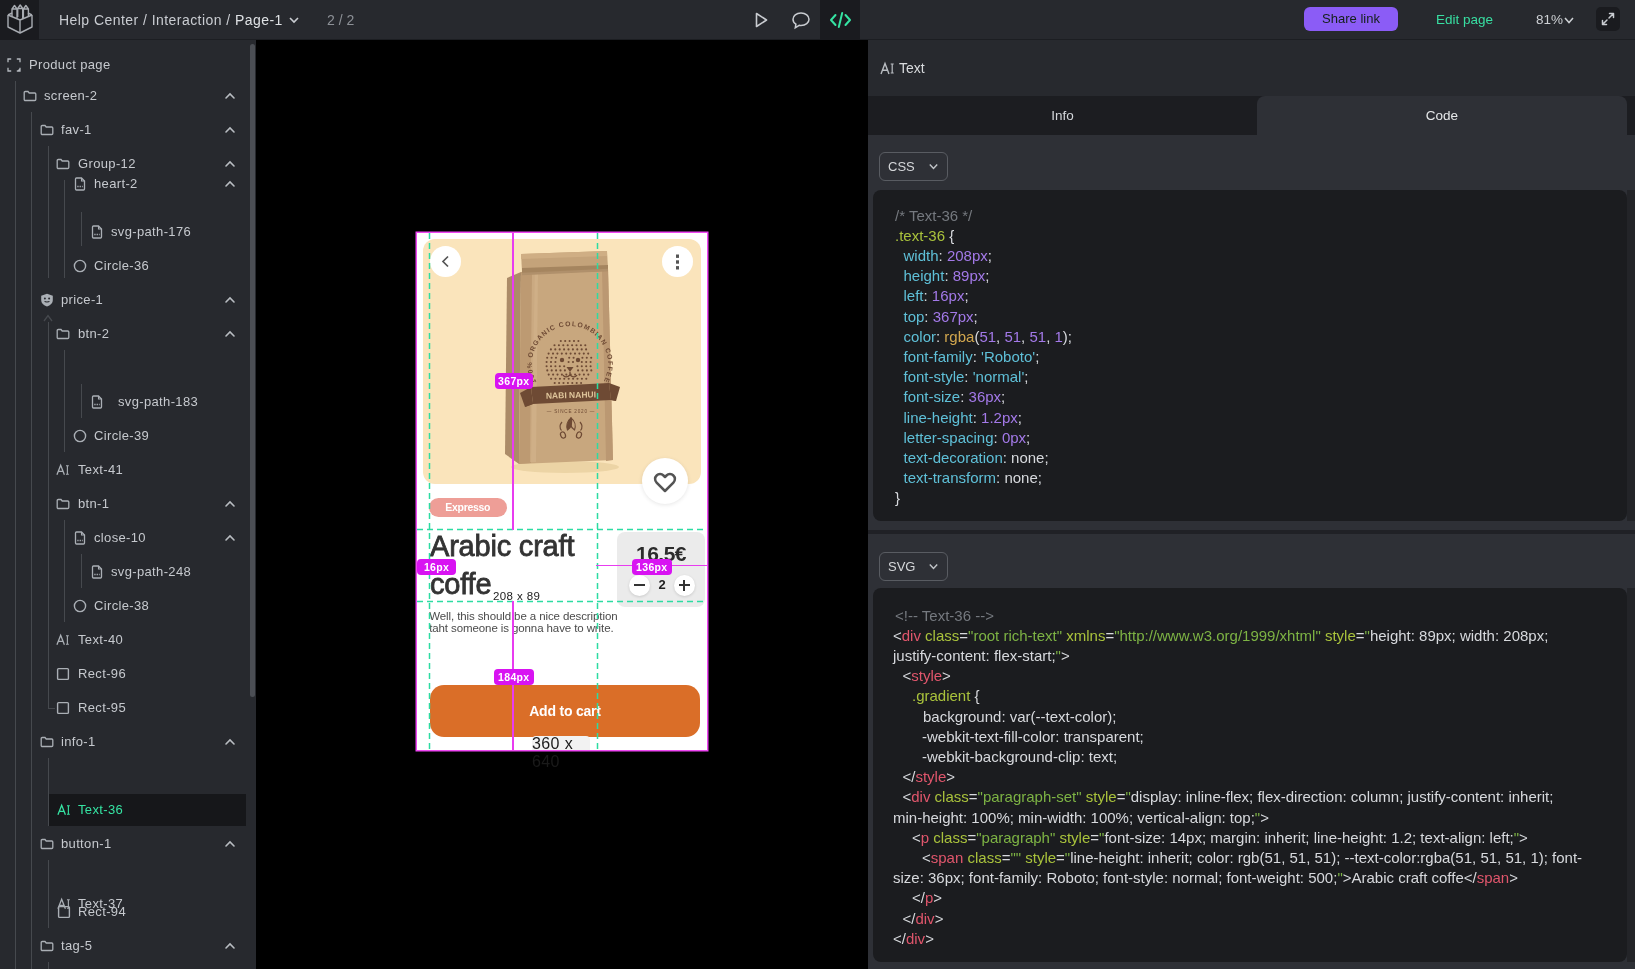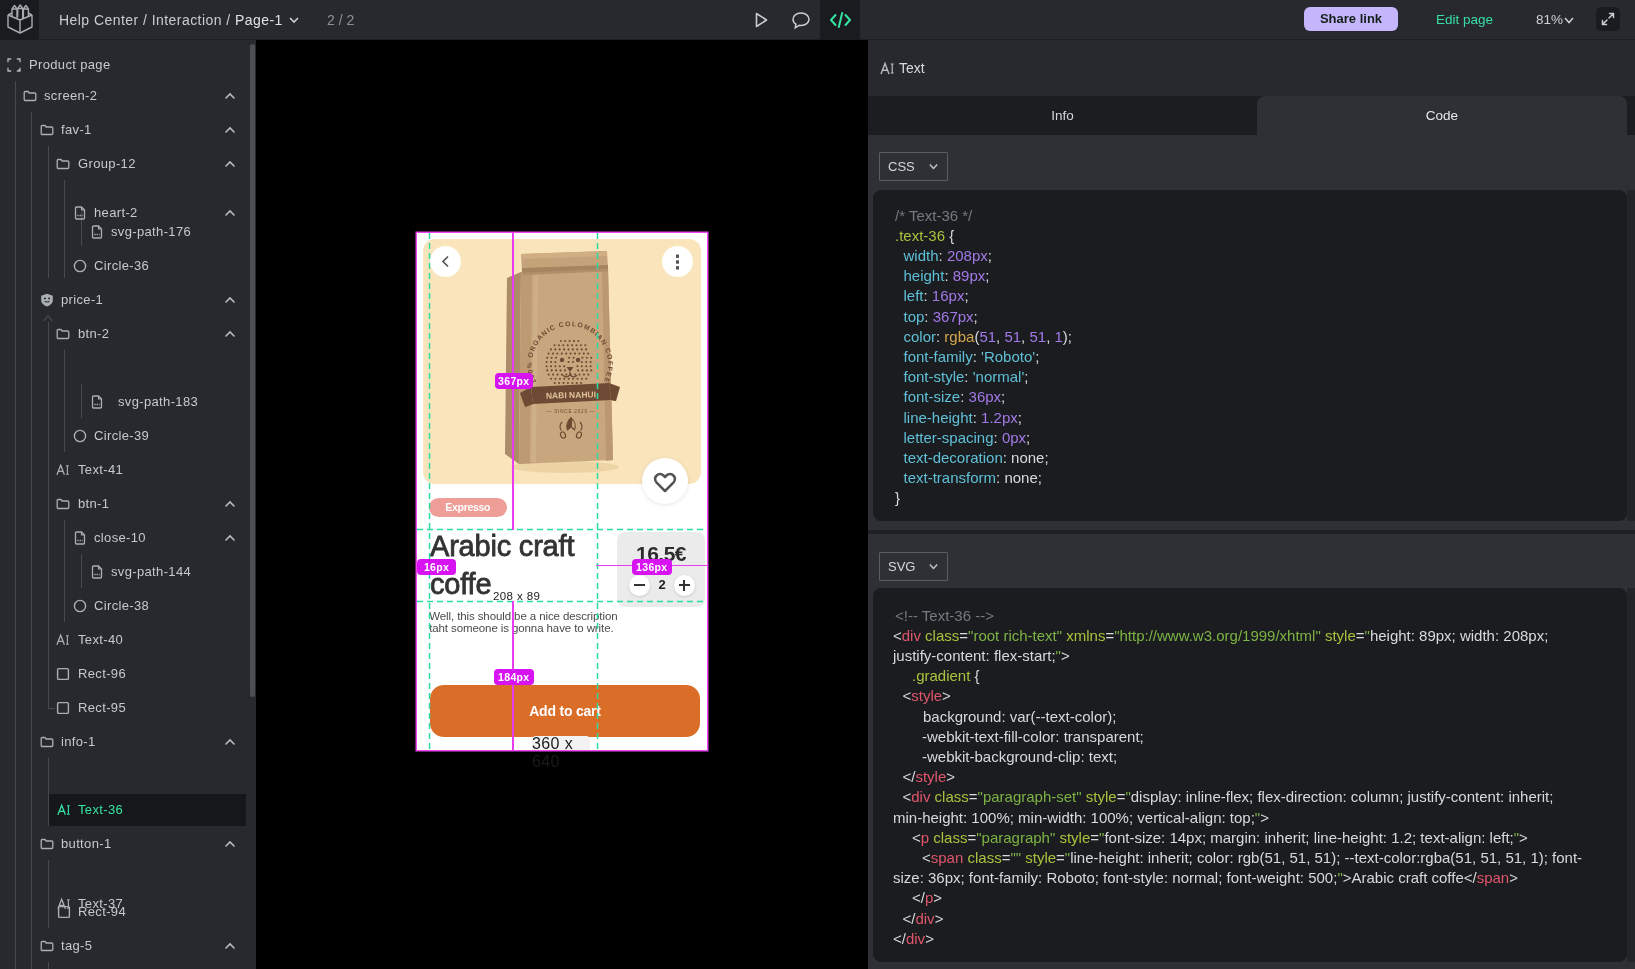--- a/index.html
+++ b/index.html
@@ -7,21 +7,21 @@
 #app{position:relative;width:1635px;height:969px}
 .abs{position:absolute}
 
 #topbar{position:absolute;left:0;top:0;width:1635px;height:40px;background:#27292e;border-bottom:1px solid #1c1e22}
 #logo{position:absolute;left:0;top:0;width:39px;height:40px;background:#1a1b1f}
 .crumb{position:absolute;left:59px;top:0;height:40px;line-height:40px;font-size:14px;color:#c9ccd1;letter-spacing:.45px}
 .crumb b{color:#dfe2e5;font-weight:normal}
 #cnt{position:absolute;left:327px;top:0;height:40px;line-height:40px;font-size:14px;color:#8d9197}
 .tbtn{position:absolute;top:0;width:40px;height:40px;display:flex;align-items:center;justify-content:center}
 #codebtn{background:#1a1b1f}
-#share{position:absolute;left:1304px;top:7px;width:94px;height:24px;border-radius:6px;background:#c4b5fd;color:#132019;font-size:13px;font-weight:bold;text-align:center;line-height:24px}
+#share{position:absolute;left:1304px;top:7px;width:94px;height:24px;border-radius:6px;background:#8b5cf6;color:#132019;font-size:13px;font-weight:normal;text-align:center;line-height:24px}
 #editpage{position:absolute;left:1436px;top:0;height:40px;line-height:40px;font-size:13.5px;color:#38dfa2}
 #zoom{position:absolute;left:1536px;top:0;height:40px;line-height:40px;font-size:13.5px;color:#cdd0d4}
 #expand{position:absolute;left:1596px;top:7px;width:24px;height:24px;border-radius:5px;background:#1a1b1f;display:flex;align-items:center;justify-content:center}
 
 #sidebar{position:absolute;left:0;top:40px;width:256px;height:929px;background:#27292e;overflow:hidden}
 .trow{position:absolute;left:0;width:256px;height:32px}
 .trow .lbl{position:absolute;top:0;height:32px;line-height:32px;font-size:13px;color:#c6c9ce;letter-spacing:.35px;white-space:nowrap}
 .trow .ico{position:absolute;top:9px;width:14px;height:14px}
 .trow .chev{position:absolute;left:224px;top:10px;width:12px;height:12px}
 .sel::before{content:"";position:absolute;left:49px;top:0;width:197px;height:32px;background:#16171a}
@@ -29,21 +29,21 @@
 .guide{position:absolute;width:1px;background:#46494e}
 #sscroll{position:absolute;left:250px;top:4px;width:5px;height:653px;border-radius:3px;background:#4b4e54}
 
 #canvas{position:absolute;left:256px;top:40px;width:612px;height:929px;background:#000}
 
 #rpanel{position:absolute;left:868px;top:40px;width:767px;height:929px;background:#2e3036}
 #rphead{position:absolute;left:0;top:0;width:767px;height:56px;background:#27292e}
 #tabbar{position:absolute;left:0;top:56px;width:767px;height:39px;background:#1c1d21}
 #tabinfo{position:absolute;left:0;top:56px;width:389px;height:39px;line-height:39px;text-align:center;font-size:13.5px;color:#d3d6da}
 #tabcode{position:absolute;left:389px;top:56px;width:370px;height:39px;line-height:39px;text-align:center;font-size:13.5px;color:#e6e8ea;background:#2e3036;border-radius:8px 8px 0 0}
-.dd{position:absolute;left:11px;width:69px;height:29px;border:1px solid #595c62;border-radius:1px;font-size:13px;color:#d5d7da;line-height:27px;padding-left:8px}
+.dd{position:absolute;left:11px;width:69px;height:29px;border:1px solid #595c62;border-radius:6px;font-size:13px;color:#d5d7da;line-height:27px;padding-left:8px}
 .dd svg{position:absolute;right:8px;top:9px}
 .codeblock{position:absolute;left:5px;width:754px;background:#1b1c1f;border-radius:8px;font-size:15px;color:#d7d9dd;letter-spacing:0}
 .cl{height:20.2px;line-height:20.2px;white-space:pre}
 .c-com{color:#75797f}.c-lime{color:#a9c23c}.c-cyan{color:#5fc0d8}.c-vio{color:#a379e8}
 .c-yel{color:#d2a74e}.c-red{color:#e0566c}.c-grn{color:#7db344}.c-w{color:#d7d9dd}
 #divider{position:absolute;left:0;top:490px;width:767px;height:4px;background:#202126}
 #rscroll1{position:absolute;left:759px;top:150px;width:8px;height:331px;background:#232428}
 .mlabel{position:absolute;height:16px;border-radius:4px;background:#d813f2;color:#fff;font-size:10.5px;font-weight:bold;text-align:center;line-height:16px;letter-spacing:.3px}
 #rscroll2{position:absolute;left:759px;top:548px;width:8px;height:374px;background:#232428}
 </style>
@@ -328,21 +328,21 @@
       </div>
 <div class="trow" style="top:108px">
         <svg class="ico" style="left:56px" width="14" height="14" viewBox="0 0 14 14" fill="none" stroke="#aaafb5" stroke-width="1.3">
           <path d="M1.2 3.6 C1.2 3 1.7 2.5 2.3 2.5 L5 2.5 L6.2 4 L11.7 4 C12.3 4 12.8 4.5 12.8 5.1 L12.8 10.4 C12.8 11 12.3 11.5 11.7 11.5 L2.3 11.5 C1.7 11.5 1.2 11 1.2 10.4 Z"></path>
         </svg>
         <span class="lbl" style="left:78px">Group-12</span>
         <svg class="chev" width="12" height="12" viewBox="0 0 12 12" fill="none" stroke="#b9bdc2" stroke-width="1.6" stroke-linecap="round">
           <path d="M2 8 L6 4 L10 8"></path>
         </svg>
       </div>
-<div class="trow" style="top:157px">
+<div class="trow" style="top:128px">
         <svg class="ico" style="left:73px" width="14" height="14" viewBox="0 0 14 14" fill="none" stroke="#aaafb5" stroke-width="1.3">
           <path d="M2.5 2 C2.5 1.4 3 1 3.5 1 L8.5 1 L11.5 4 L11.5 12 C11.5 12.6 11 13 10.5 13 L3.5 13 C3 13 2.5 12.6 2.5 12 Z"></path>
           <path d="M8.5 1 L8.5 4 L11.5 4" stroke-width="1.1"></path>
           <path d="M4.3 9.5 L9.7 9.5" stroke-width="1.6" stroke-dasharray="1.3 1"></path>
         </svg>
         <span class="lbl" style="left:94px">heart-2</span>
         <svg class="chev" width="12" height="12" viewBox="0 0 12 12" fill="none" stroke="#b9bdc2" stroke-width="1.6" stroke-linecap="round">
           <path d="M2 8 L6 4 L10 8"></path>
         </svg>
       </div>
@@ -421,21 +421,21 @@
         <svg class="chev" width="12" height="12" viewBox="0 0 12 12" fill="none" stroke="#b9bdc2" stroke-width="1.6" stroke-linecap="round">
           <path d="M2 8 L6 4 L10 8"></path>
         </svg>
       </div>
 <div class="trow" style="top:516px">
         <svg class="ico" style="left:90px" width="14" height="14" viewBox="0 0 14 14" fill="none" stroke="#aaafb5" stroke-width="1.3">
           <path d="M2.5 2 C2.5 1.4 3 1 3.5 1 L8.5 1 L11.5 4 L11.5 12 C11.5 12.6 11 13 10.5 13 L3.5 13 C3 13 2.5 12.6 2.5 12 Z"></path>
           <path d="M8.5 1 L8.5 4 L11.5 4" stroke-width="1.1"></path>
           <path d="M4.3 9.5 L9.7 9.5" stroke-width="1.6" stroke-dasharray="1.3 1"></path>
         </svg>
-        <span class="lbl" style="left:111px">svg-path-144</span>
+        <span class="lbl" style="left:111px">svg-path-248</span>
       </div>
 <div class="trow" style="top:550px">
         <svg class="ico" style="left:73px" width="14" height="14" viewBox="0 0 14 14" fill="none" stroke="#aaafb5" stroke-width="1.4">
           <circle cx="7" cy="7" r="5.6"></circle>
         </svg>
         <span class="lbl" style="left:94px">Circle-38</span>
       </div>
 <div class="trow" style="top:584px">
         <svg class="ico" style="left:56px" width="15" height="14" viewBox="0 0 15 14" fill="none" stroke="#aaafb5" stroke-width="1.4">
           <path d="M1 12 L5 2 L9 12 M2.6 8.5 L7.4 8.5"></path>
@@ -536,22 +536,22 @@
 <div class="cl" style="padding-left:0px"><span class="c-w">}</span></div>
 </div>
 <div id="divider"></div>
 <div class="dd" style="top:512px">SVG<svg width="11" height="9" viewBox="0 0 11 9" fill="none" stroke="#c2c5c9" stroke-width="1.4">
           <path d="M1.8 2.5 L5.5 6.5 L9.2 2.5"></path>
         </svg></div>
 <div class="codeblock" style="top:548px;height:374px;padding:17.7px 10px 0 20px">
 <div class="cl" style="padding-left:2px"><span class="c-com">&lt;!-- Text-36 --&gt;</span></div>
 <div class="cl" style="padding-left:0px"><span class="c-w">&lt;</span><span class="c-red">div </span><span class="c-lime">class</span><span class="c-w">=</span><span class="c-grn">"root rich-text" </span><span class="c-lime">xmlns</span><span class="c-w">=</span><span class="c-grn">"http://www.w3.org/1999/xhtml" </span><span class="c-lime">style</span><span class="c-w">=</span><span class="c-grn">"</span><span class="c-w">height: 89px; width: 208px;</span></div>
 <div class="cl" style="padding-left:0px"><span class="c-w">justify-content: flex-start;</span><span class="c-grn">"</span><span class="c-w">&gt;</span></div>
+<div class="cl" style="padding-left:9.5px"><span class="c-w">&lt;</span><span class="c-red">style</span><span class="c-w">&gt;</span></div>
 <div class="cl" style="padding-left:19px"><span class="c-lime">.gradient</span><span class="c-w"> {</span></div>
-<div class="cl" style="padding-left:9.5px"><span class="c-w">&lt;</span><span class="c-red">style</span><span class="c-w">&gt;</span></div>
 <div class="cl" style="padding-left:30px"><span class="c-w">background: var(--text-color);</span></div>
 <div class="cl" style="padding-left:29px"><span class="c-w">-webkit-text-fill-color: transparent;</span></div>
 <div class="cl" style="padding-left:29px"><span class="c-w">-webkit-background-clip: text;</span></div>
 <div class="cl" style="padding-left:9.5px"><span class="c-w">&lt;/</span><span class="c-red">style</span><span class="c-w">&gt;</span></div>
 <div class="cl" style="padding-left:9.5px"><span class="c-w">&lt;</span><span class="c-red">div </span><span class="c-lime">class</span><span class="c-w">=</span><span class="c-grn">"paragraph-set" </span><span class="c-lime">style</span><span class="c-w">=</span><span class="c-grn">"</span><span class="c-w">display: inline-flex; flex-direction: column; justify-content: inherit;</span></div>
 <div class="cl" style="padding-left:0px"><span class="c-w">min-height: 100%; min-width: 100%; vertical-align: top;</span><span class="c-grn">"</span><span class="c-w">&gt;</span></div>
 <div class="cl" style="padding-left:19px"><span class="c-w">&lt;</span><span class="c-red">p </span><span class="c-lime">class</span><span class="c-w">=</span><span class="c-grn">"paragraph" </span><span class="c-lime">style</span><span class="c-w">=</span><span class="c-grn">"</span><span class="c-w">font-size: 14px; margin: inherit; line-height: 1.2; text-align: left;</span><span class="c-grn">"</span><span class="c-w">&gt;</span></div>
 <div class="cl" style="padding-left:29px"><span class="c-w">&lt;</span><span class="c-red">span </span><span class="c-lime">class</span><span class="c-w">=</span><span class="c-grn">"" </span><span class="c-lime">style</span><span class="c-w">=</span><span class="c-grn">"</span><span class="c-w">line-height: inherit; color: rgb(51, 51, 51); --text-color:rgba(51, 51, 51, 1); font-</span></div>
 <div class="cl" style="padding-left:0px"><span class="c-w">size: 36px; font-family: Roboto; font-style: normal; font-weight: 500;</span><span class="c-grn">"</span><span class="c-w">&gt;Arabic craft coffe&lt;/</span><span class="c-red">span</span><span class="c-w">&gt;</span></div>
 <div class="cl" style="padding-left:19px"><span class="c-w">&lt;/</span><span class="c-red">p</span><span class="c-w">&gt;</span></div>

